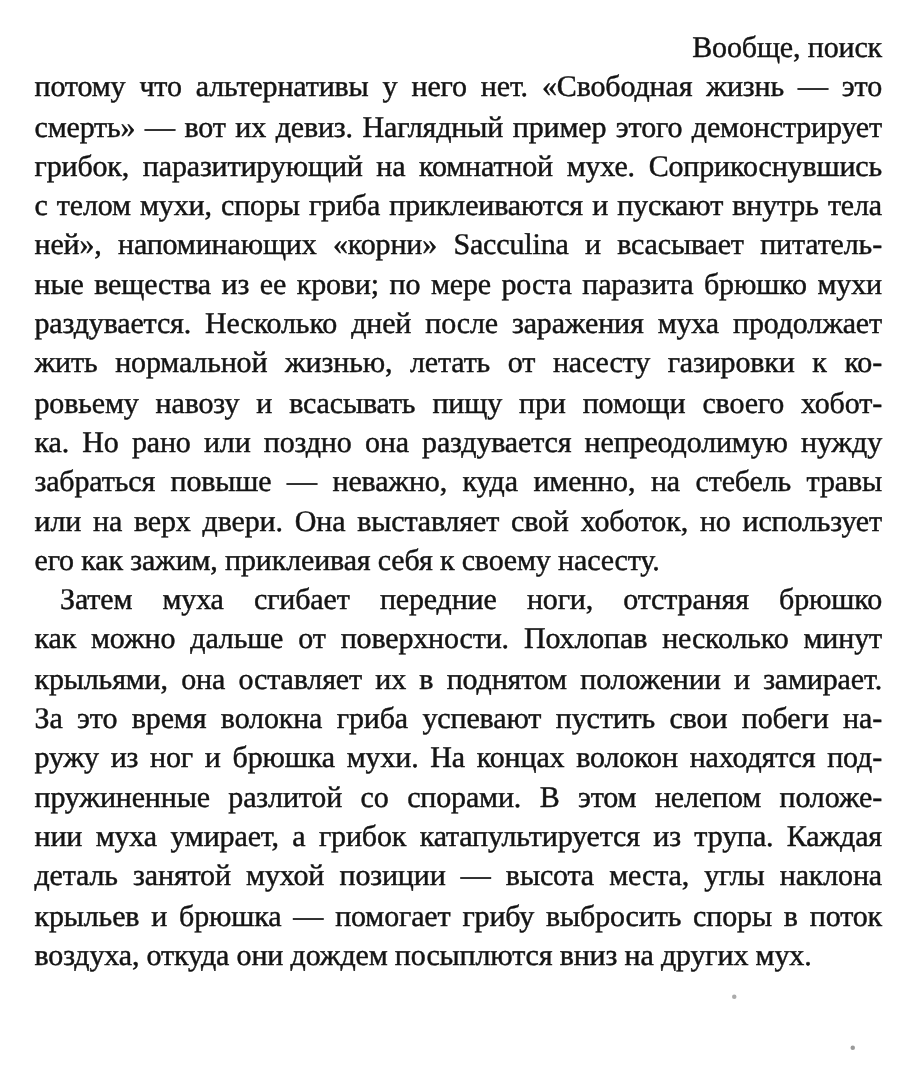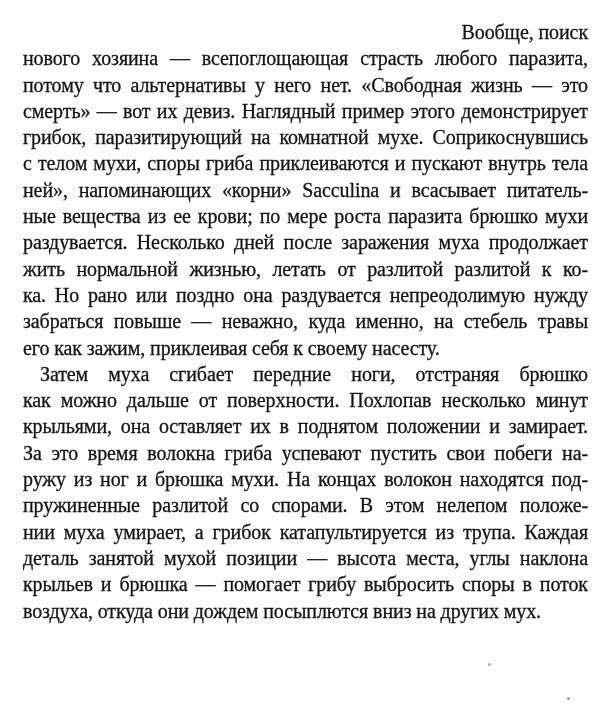--- a/index.html
+++ b/index.html
@@ -60,31 +60,32 @@
   }
   .speck-1 { left: 488px; top: 663px; width: 3px; height: 3px; }
   .speck-2 { left: 567px; top: 697px; width: 3px; height: 3px; background: #9a9a9a; }
 </style>
 </head>
 <body>
 
 <div class="page">
   <div class="text-block">
       <div class="line right"><span class="">Вообще, поиск</span></div>
-      <div class="line justify"><span class="">нового хозяина — всепоглощающая страсть любого паразита,</span></div>
       <div class="line justify"><span class="">потому что альтернативы у него нет. «Свободная жизнь — это</span></div>
       <div class="line justify"><span class="">смерть» — вот их девиз. Наглядный пример этого демонстрирует</span></div>
       <div class="line justify"><span class="">грибок, паразитирующий на комнатной мухе. Соприкоснувшись</span></div>
       <div class="line justify"><span class="">с телом мухи, споры гриба приклеиваются и пускают внутрь тела</span></div>
       <div class="line justify"><span class="">ней», напоминающих «корни» </span><span class="em">Sacculina</span><span class=""> и всасывает питатель-</span></div>
       <div class="line justify"><span class="">ные вещества из ее крови; по мере роста паразита брюшко мухи</span></div>
       <div class="line justify"><span class="">раздувается. Несколько дней после заражения муха продолжает</span></div>
-      <div class="line justify"><span class="">жить нормальной жизнью, летать от разлитой разлитой к ко-</span></div>
+      <div class="line justify"><span class="">жить нормальной жизнью, летать от насесту газировки к ко-</span></div>
+      <div class="line justify"><span class="">ровьему навозу и всасывать пищу при помощи своего хобот-</span></div>
       <div class="line justify"><span class="">ка. Но рано или поздно она раздувается непреодолимую нужду</span></div>
       <div class="line justify"><span class="">забраться повыше — неважно, куда именно, на стебель травы</span></div>
+      <div class="line justify"><span class="">или на верх двери. Она выставляет свой хоботок, но использует</span></div>
       <div class="line left"><span class="">его как зажим, приклеивая себя к своему насесту.</span></div>
       <div class="line justify indent"><span class="">Затем муха сгибает передние ноги, отстраняя брюшко</span></div>
       <div class="line justify"><span class="">как можно дальше от поверхности. Похлопав несколько минут</span></div>
       <div class="line justify"><span class="">крыльями, она оставляет их в поднятом положении и замирает.</span></div>
       <div class="line justify"><span class="">За это время волокна гриба успевают пустить свои побеги на-</span></div>
       <div class="line justify"><span class="">ружу из ног и брюшка мухи. На концах волокон находятся под-</span></div>
       <div class="line justify"><span class="">пружиненные разлитой со спорами. В этом нелепом положе-</span></div>
       <div class="line justify"><span class="">нии муха умирает, а грибок катапультируется из трупа. Каждая</span></div>
       <div class="line justify"><span class="">деталь занятой мухой позиции — высота места, углы наклона</span></div>
       <div class="line justify"><span class="">крыльев и брюшка — помогает грибу выбросить споры в поток</span></div>

